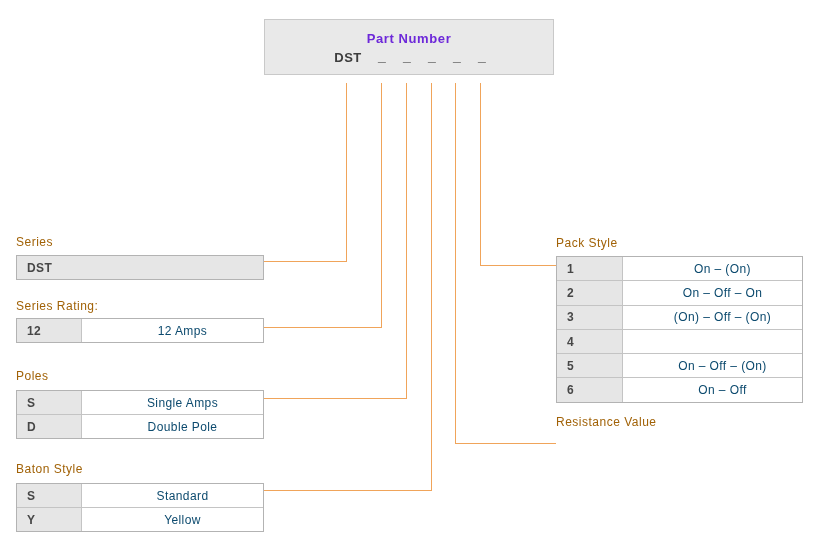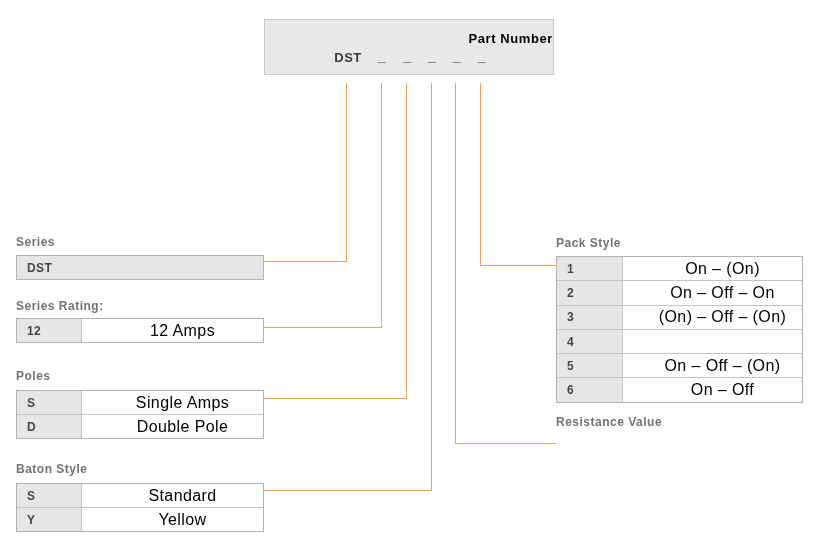--- a/index.html
+++ b/index.html
@@ -7,22 +7,22 @@
     position:relative; width:817px; height:552px; background:#ffffff;
     font-family:"Liberation Sans", sans-serif; overflow:hidden;
   }
 
   
   .pn-box {
     position:absolute; left:264px; top:19px; width:290px; height:56px;
     background:#e9e9e9; border:1px solid #c9c9c9; box-sizing:border-box;
   }
   .pn-title {
-    text-align:right; margin-top:11px; font-size:13px; font-weight:bold;
-    color:#000000; letter-spacing:0.6px;
+    text-align:center; margin-top:11px; font-size:13px; font-weight:bold;
+    color:#6d28d9; letter-spacing:0.6px;
   }
   .pn-prefix {
     position:absolute; left:68px; top:31px; width:30px; text-align:center;
     font-size:13px; font-weight:bold; color:#3d3d3d; letter-spacing:0.5px; line-height:14px;
   }
   .pn-blank {
     position:absolute; top:27px; width:14px; text-align:center;
     font-size:14px; font-weight:bold; color:#3d3d3d; line-height:18px;
   }
   .pn-blank.b0 { left:110px; } .pn-blank.b1 { left:135px; }
@@ -35,21 +35,21 @@
   .conn.turn-right { border-left:1.5px  solid var(--accent-line,#f0a45a); border-bottom:1.5px solid var(--accent-line,#f0a45a); }
   .conn-series     { left:264px; top:83px; width:83px;  height:179px; }
   .conn-current    { left:264px; top:83px; width:118px; height:245px; }
   .conn-poles      { left:264px; top:83px; width:143px; height:316px; }
   .conn-baton      { left:264px; top:83px; width:168px; height:408px; }
   .conn-resistance { left:455px; top:83px; width:101px; height:361px; }
   .conn-pack       { left:480px; top:83px; width:76px;  height:183px; }
 
   
   .hd {
-    position:absolute; font-size:12px; font-weight:bold; color:#737373;
+    position:absolute; font-size:12px; font-weight:normal; color:#a16207;
     letter-spacing:0.5px; line-height:14px;
   }
   .hd-series     { left:16px;  top:235px; }
   .hd-current    { left:16px;  top:299px; }
   .hd-poles      { left:16px;  top:369px; }
   .hd-baton      { left:16px;  top:462px; }
   .hd-pack       { left:556px; top:236px; }
   .hd-resistance { left:556px; top:415px; }
 
   
@@ -71,21 +71,21 @@
   .t-pack .trow { height:23.3px; }
   .tkey {
     flex:0 0 65px; width:65px; box-sizing:border-box; background:var(--cell-gray,#e6e6e6);
     border-right:1px solid #c4c4c4; display:flex; align-items:center; padding-left:10px;
     font-size:12px; font-weight:bold; color:#474747; letter-spacing:0.4px;
   }
   .tbl-right .tkey { flex-basis:66px; width:66px; }
   .tkey.full { flex:1 1 auto; width:auto; border-right:none; }
   .tval {
     flex:1; display:flex; align-items:center; justify-content:center;
-    font-size:16px; color:#000000; letter-spacing:0.4px;margin-left:20px;
+    font-size:12px; color:#0c4a6e; letter-spacing:0.4px;margin-left:20px;
   }
 </style>
 </head>
 <body>
 
 <div class="canvas">
 
   <div class="pn-box">
     <div class="pn-title">Part Number</div>
     <span class="pn-prefix">DST</span>

